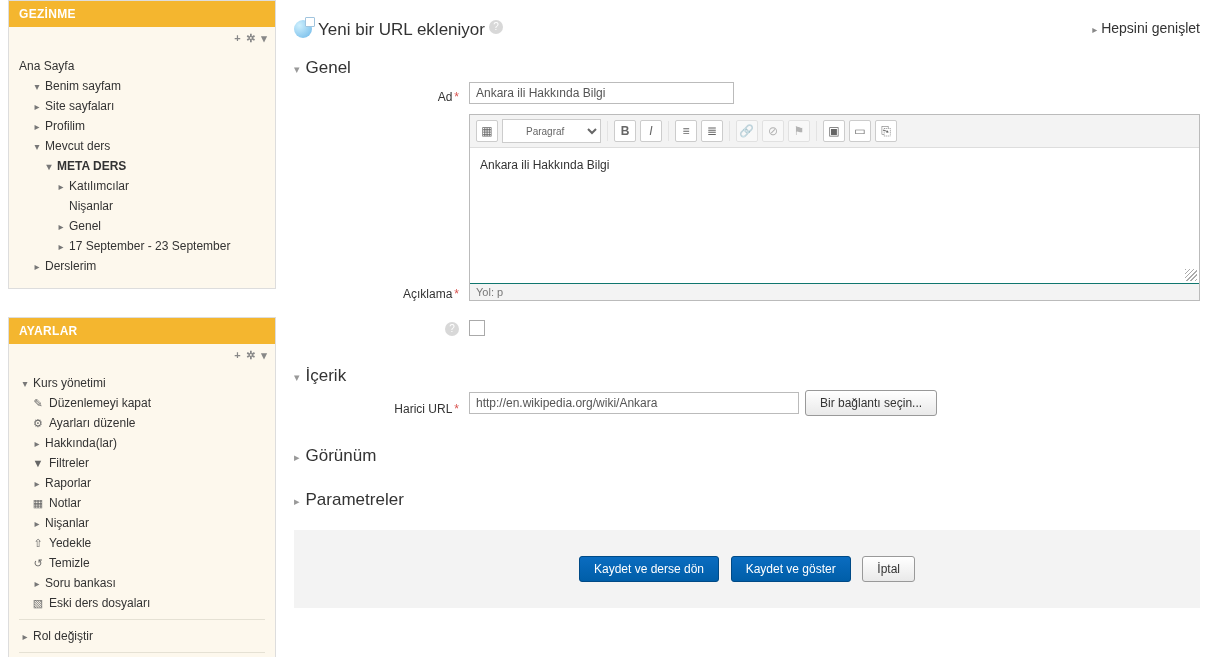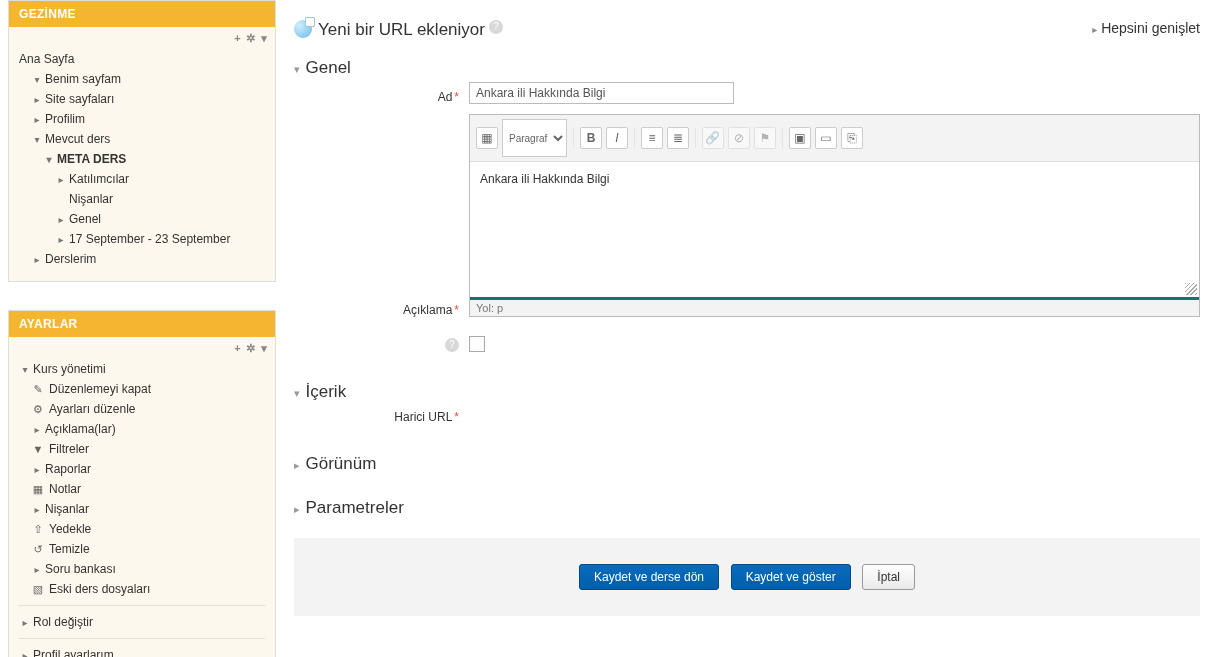--- a/index.html
+++ b/index.html
@@ -4,21 +4,21 @@
 <style>
 *{box-sizing:border-box;margin:0;padding:0}
 body{font-family:Arial,Helvetica,sans-serif;font-size:13px;color:#333;background:#fff}
 .page{display:flex;gap:18px;padding:0 0 20px 0}
 .sidebar{width:276px;flex-shrink:0;padding-left:8px}
 .main{flex:1;padding-right:30px;padding-top:20px}
 .block{border:1px solid #ddd;margin-bottom:28px;background:#fdf8ed}
 .block-header{background:#f4b62f;color:#fff;font-weight:bold;font-size:12px;padding:6px 10px;position:relative;letter-spacing:.3px}
 .block-controls{position:absolute;right:8px;bottom:-18px;color:#888;font-size:11px}
 .block-controls span{cursor:pointer;margin-left:2px}
-.block-body{padding:22px 10px 12px 10px;font-size:12px;color:#333}
+.block-body{padding:29px 10px 12px 10px;font-size:12px;color:#333}
 .tree-item{display:flex;align-items:center;padding:3px 0;font-size:12px;color:#333;cursor:pointer}
 .tree-item .tog{width:12px;display:inline-block;color:#777;font-size:10px;text-align:center;margin-right:2px}
 .tree-item .ico{width:14px;display:inline-block;text-align:center;margin-right:4px;color:#666;font-size:11px}
 .indent1{padding-left:12px}
 .indent2{padding-left:24px}
 .indent3{padding-left:36px}
 .bold{font-weight:bold}
 .help-ico{display:inline-block;width:14px;height:14px;border-radius:50%;background:#d8d8d8;color:#fff;font-size:10px;line-height:14px;text-align:center;margin-left:4px;vertical-align:middle}
 .page-title{font-size:17px;color:#333;margin-bottom:14px;display:flex;align-items:flex-start}
 .url-icon{width:18px;height:18px;margin-right:6px;border-radius:50%;background:radial-gradient(circle at 30% 30%,#cdeffd,#6cb7e8);position:relative;display:inline-block}
@@ -33,25 +33,25 @@
 .form-label{width:175px;text-align:right;padding-right:10px;font-size:12px;color:#333;padding-top:4px;position:relative}
 .req{color:#d9534f;margin-left:2px}
 .form-field{flex:1}
 input[type=text]{border:1px solid #bbb;padding:3px 6px;font-size:12px;color:#555}
 .ad-input{width:265px}
 .url-input{width:330px}
 .editor-wrap{border:1px solid #bbb;background:#f3f3f3}
 .editor-tb{padding:4px 6px;border-bottom:1px solid #ddd;display:flex;gap:4px;align-items:center}
 .tb-btn{border:1px solid #ccc;background:#fff;width:22px;height:22px;font-size:12px;color:#666;display:flex;align-items:center;justify-content:center;cursor:pointer;border-radius:2px}
 .tb-btn.disabled{opacity:.45;cursor:default}
-.tb-select{border:1px solid #ccc;height:38px;font-size:10px;background:#fff;color:#666;padding:0 2px}
+.tb-select{border:1px solid #ccc;height:24px;font-size:10px;background:#fff;color:#666;padding:0 19px}
 .tb-sep{width:1px;height:20px;background:#e3e3e3;margin:0 2px}
 .editor-body{background:#fff;min-height:135px;padding:10px;font-size:12px;color:#333;position:relative}
 .editor-resize{position:absolute;right:2px;bottom:2px;width:12px;height:12px;background:repeating-linear-gradient(135deg,#aaa 0 1px,transparent 1px 3px)}
-.editor-path{background:#f3f3f3;border-top:3px solid #0f766e;font-size:11px;color:#777;padding:2px 6px}
+.editor-path{background:#f3f3f3;border-top:1px solid #0f766e;font-size:11px;color:#777;padding:2px 6px}
 .btn{border:1px solid #999;padding:5px 14px;font-size:12px;cursor:pointer;border-radius:3px}
 .btn-primary{background:#005ea8;color:#fff;border-color:#004a86;background-image:linear-gradient(#0a6cc0,#005ea8)}
 .btn-default{background:#f1f1f1;color:#333;background-image:linear-gradient(#fff,#e9e9e9)}
 .action-bar{background:#f3f3f3;padding:18px;text-align:center;margin-top:14px}
 .action-bar .btn{margin:8px 4px}
 hr.sep{border:none;border-top:1px solid #e5e1d4;margin:6px 0}
 .checkbox-box{width:16px;height:16px;border:1px solid #aaa;background:#fff;margin-top:2px}
 </style>
 </head>
 <body>
@@ -132,21 +132,21 @@
         <div class="tree-item indent1">
             <span class="ico">✎</span>
             <span>Düzenlemeyi kapat</span>
           </div>
         <div class="tree-item indent1">
             <span class="ico">⚙</span>
             <span>Ayarları düzenle</span>
           </div>
         <div class="tree-item indent1">
             <span class="tog">▸</span>
-            <span>Açıklama(lar)</span>
+            <span>Hakkında(lar)</span>
           </div>
         <div class="tree-item indent1">
             <span class="ico">▼</span>
             <span>Filtreler</span>
           </div>
         <div class="tree-item indent1">
             <span class="tog">▸</span>
             <span>Raporlar</span>
           </div>
         <div class="tree-item indent1">
@@ -249,20 +249,24 @@
         <div class="form-field">
           <div class="checkbox-box"></div>
         </div>
       </div>
     </fieldset>
 
     <fieldset>
       <legend>İçerik</legend>
       <div class="form-row">
         <div class="form-label"><span>Harici URL</span><span class="req">*</span></div>
+        <div class="form-field" style="display:flex;gap:6px;align-items:center">
+          <input type="text" class="url-input" value="http://en.wikipedia.org/wiki/Ankara" style="">
+          <button class="btn btn-default">Bir bağlantı seçin...</button>
+        </div>
       </div>
     </fieldset>
 
     <fieldset>
       <legend class="collapsed">Görünüm</legend>
     </fieldset>
     <fieldset>
       <legend class="collapsed">Parametreler</legend>
     </fieldset>
 

